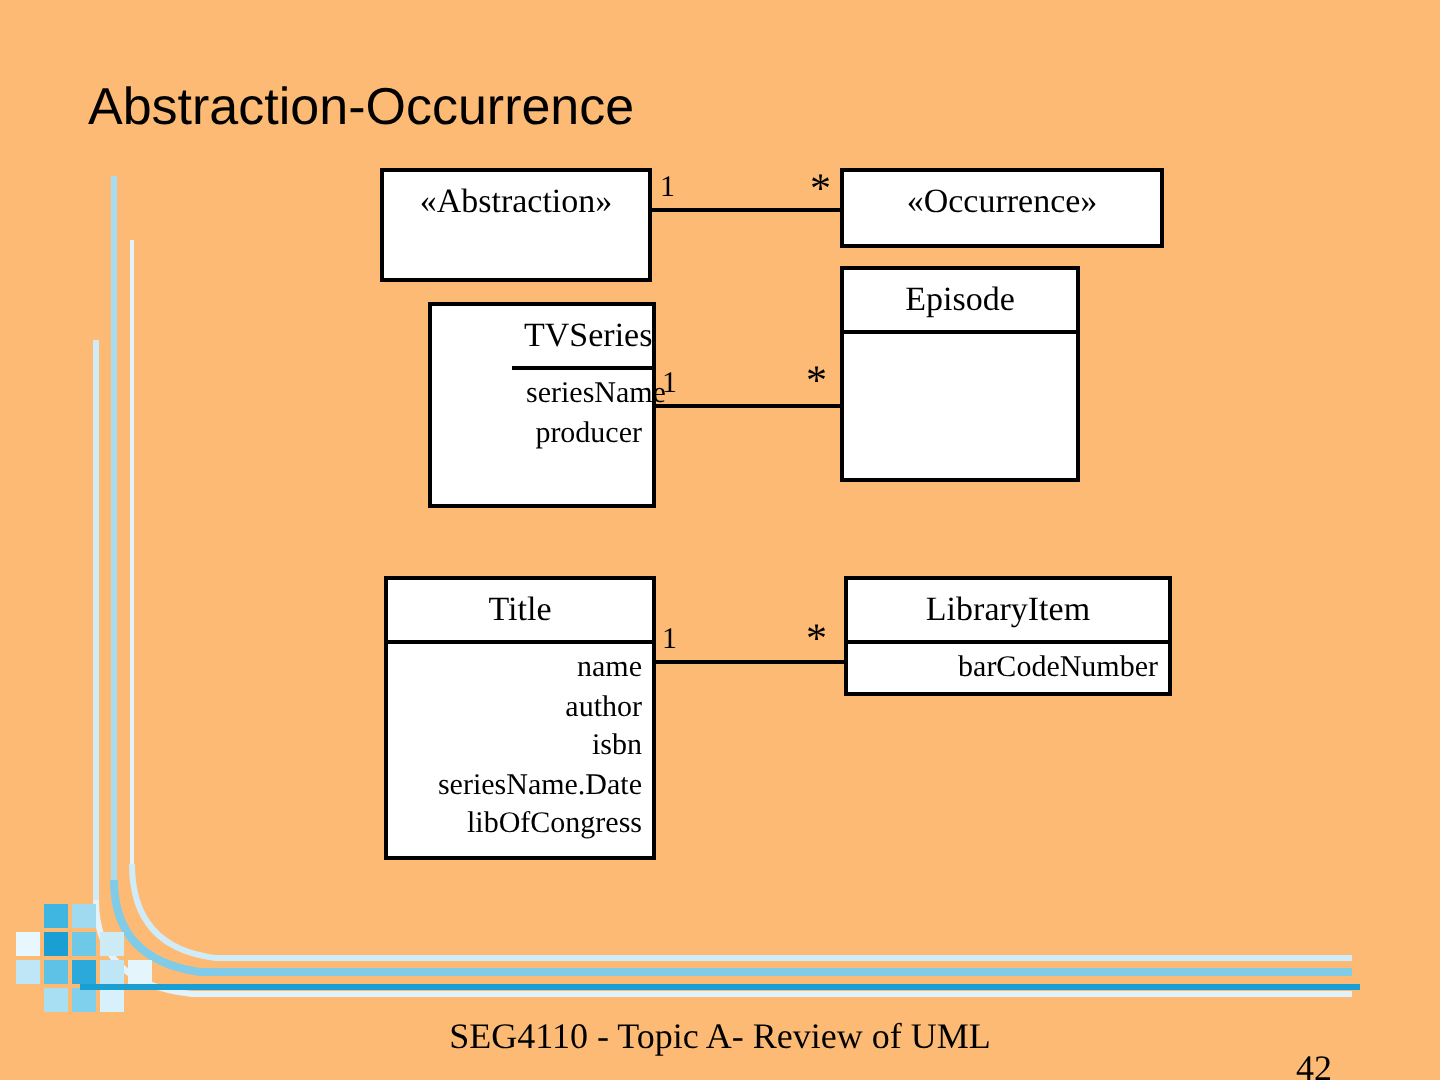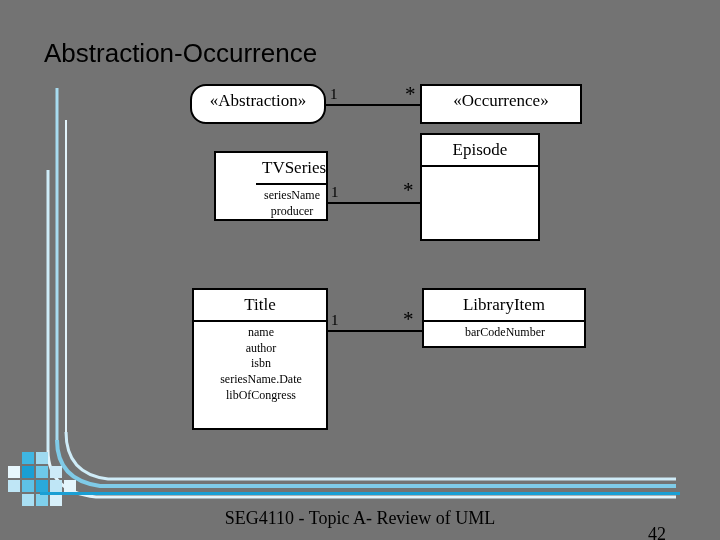--- a/index.html
+++ b/index.html
@@ -4,21 +4,21 @@
 <style>
   html, body {
     margin: 0;
     padding: 0;
     background: #ffffff;
   }
   #slide {
     position: relative;
     width: 720px;
     height: 540px;
-    background: #737373;
+    background: #fdba74;
     overflow: hidden;
     font-family: "Liberation Sans", sans-serif;
   }
 
   
   .slide-title {
     position: absolute;
     left: 44px;
     top: 38px;
     font-family: "Liberation Sans", sans-serif;
@@ -50,23 +50,23 @@
     line-height: 1.25;
     padding: 4px 6px 5px 6px;
     white-space: nowrap;
   }
   .uml-divider {
     height: 0;
     border-top: 2px solid #000000;
   }
   .uml-attrs {
     font-family: "Liberation Serif", serif;
-    font-size: 12px;
-    color: #000000;
-    text-align: center;
+    font-size: 15px;
+    color: #000000;
+    text-align: right;
     line-height: 1.30;
     padding: 3px 5px 4px 7px;
     white-space: nowrap;
   }
   .uml-attrs div { white-space: nowrap; }
 
   
   .assoc-line {
     position: absolute;
     background: #000000;
@@ -147,33 +147,33 @@
       <rect x="8" y="480" width="12" height="12" fill="#bfe6f6"></rect>
     </g>
   </svg>
 
   <div class="slide-title">Abstraction-Occurrence</div>
 
   <div class="assoc-line" style="left:325px; top:104px; width:95px;"></div>
   <div class="mult" style="left:330px; top:87px;">1</div>
   <div class="mult-star" style="left:405px; top:84px;">*</div>
 
-  <div class="uml-box" style="left:190px; top:84px; width:136px; height:40px;border-radius:16px;">
+  <div class="uml-box" style="left:190px; top:84px; width:136px; height:57px;">
     <div class="uml-name">«Abstraction»</div>
   </div>
 
   <div class="uml-box" style="left:420px; top:84px; width:162px; height:40px;">
     <div class="uml-name">«Occurrence»</div>
   </div>
 
   <div class="assoc-line" style="left:328px; top:202px; width:92px;"></div>
   <div class="mult" style="left:331px; top:185px;">1</div>
   <div class="mult-star" style="left:403px; top:180px;">*</div>
 
-  <div class="uml-box" style="left:214px; top:151px; width:114px; height:70px;padding-left:40px;">
+  <div class="uml-box" style="left:214px; top:151px; width:114px; height:103px;padding-left:40px;">
     <div class="uml-name">TVSeries</div>
     <div class="uml-divider"></div>
     <div class="uml-attrs">
       <div>seriesName</div>
       <div>producer</div>
     </div>
   </div>
 
   <div class="uml-box" style="left:420px; top:133px; width:120px; height:108px;">
     <div class="uml-name">Episode</div>

